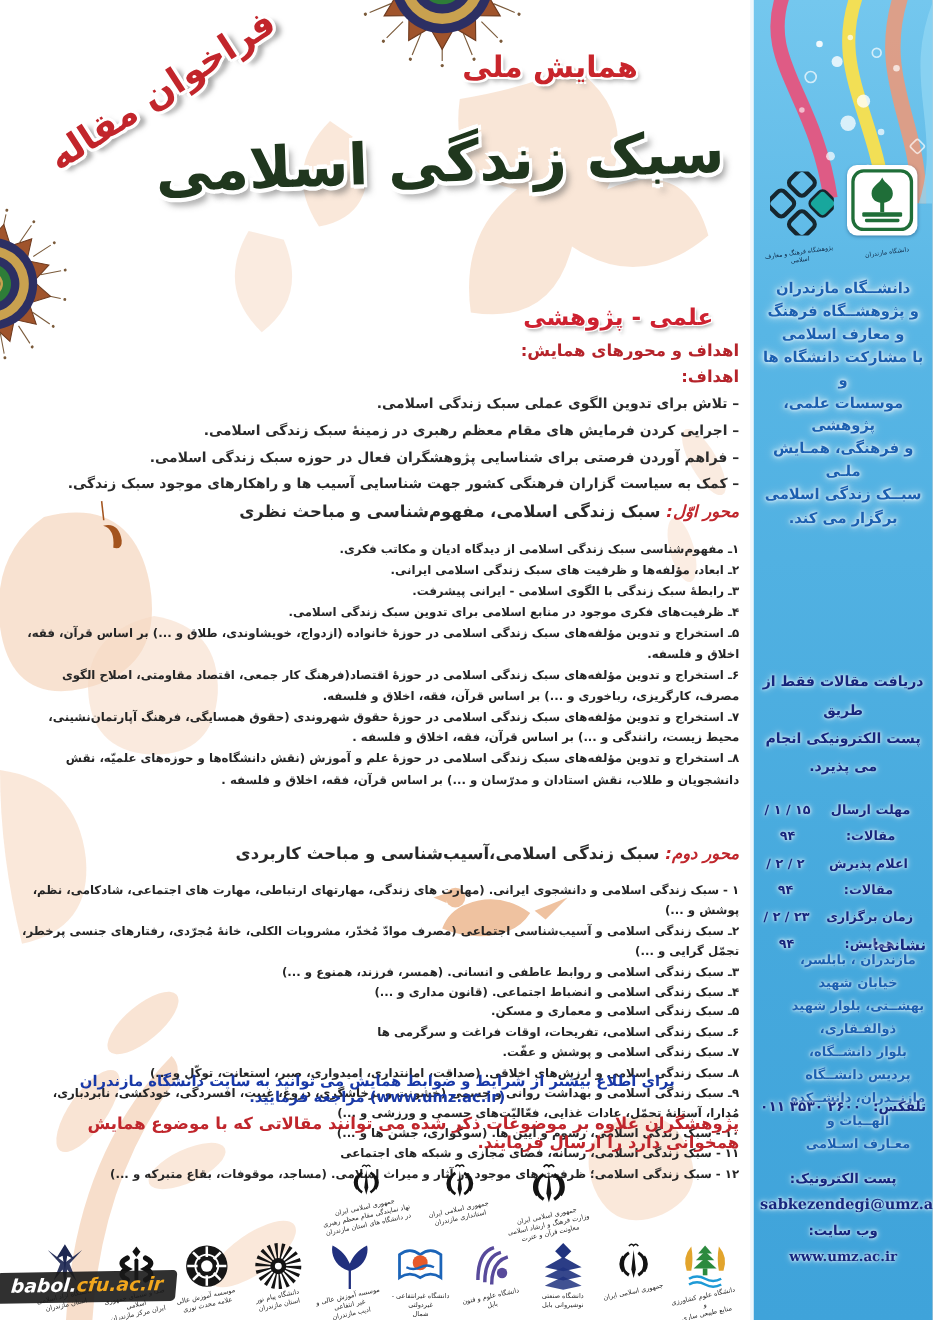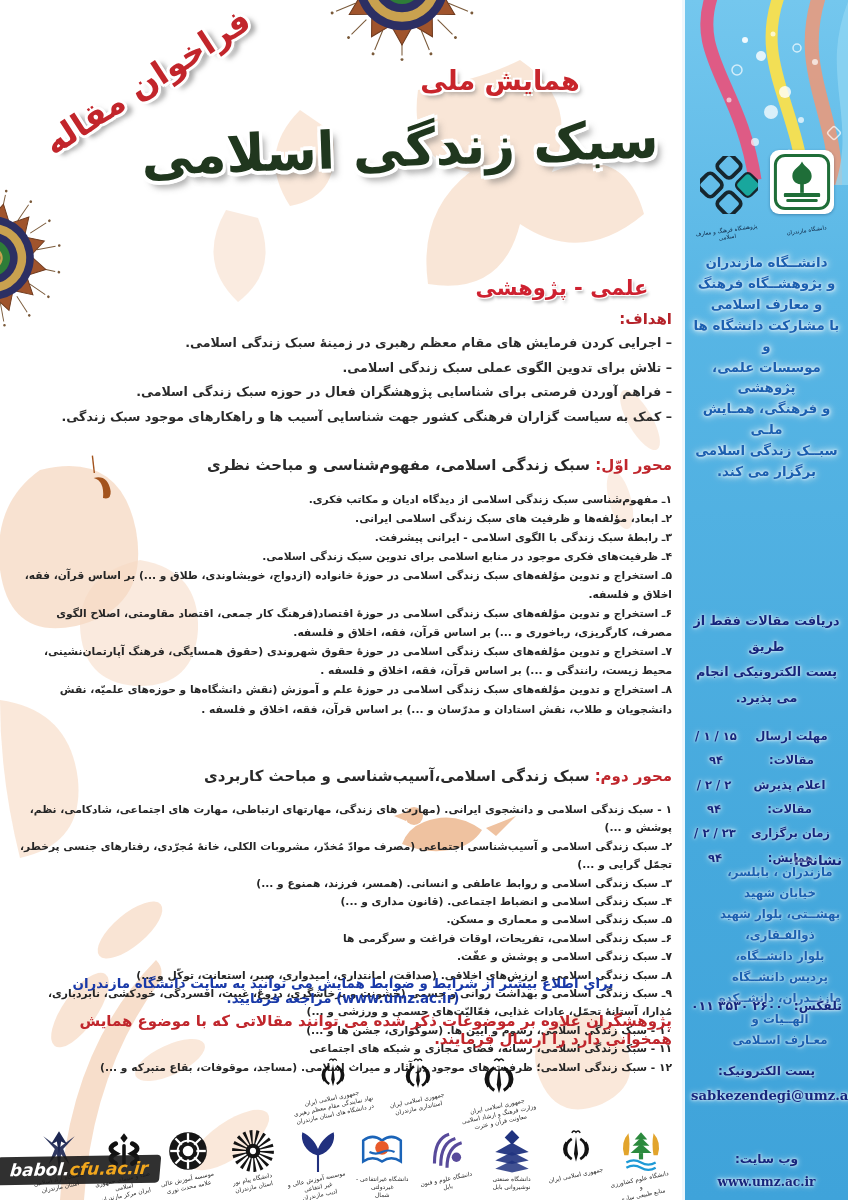--- a/index.html
+++ b/index.html
@@ -7,37 +7,37 @@
   .stage{position:relative;width:848px;height:1200px;background:#fff;overflow:hidden;margin:0 auto;
          font-family:"DejaVu Sans","Liberation Sans",sans-serif;}
   svg{display:block;}
   .bg{position:absolute;inset:0;z-index:0;}
   
   .call-badge{position:absolute;left:22px;top:62px;width:250px;z-index:2;text-align:center;
     transform:rotate(-33deg);font-size:33px;font-weight:bold;color:#c2252b;white-space:nowrap;
     text-shadow:-2px -2px 0 #fff,2px -2px 0 #fff,-2px 2px 0 #fff,2px 2px 0 #fff,0 3px 0 #fff,0 -3px 0 #fff,3px 0 0 #fff,-3px 0 0 #fff,5px 6px 5px rgba(90,90,90,.55);}
   .conf-type{position:absolute;left:420px;top:46px;width:160px;z-index:2;text-align:center;
     font-size:27px;font-weight:bold;color:#c8252b;
-    text-shadow:-2px -2px 0 #fff,2px -2px 0 #fff,-2px 2px 0 #fff,2px 2px 0 #fff,3px 4px 4px rgba(90,90,90,.5);margin-top:19px;}
+    text-shadow:-2px -2px 0 #fff,2px -2px 0 #fff,-2px 2px 0 #fff,2px 2px 0 #fff,3px 4px 4px rgba(90,90,90,.5);}
   .big-title{position:absolute;left:120px;top:118px;width:560px;z-index:2;text-align:center;
     direction:rtl;font-size:52px;font-weight:bold;color:#20371e;transform:rotate(-2deg);white-space:nowrap;
     text-shadow:-3px -3px 0 #fff,3px -3px 0 #fff,-3px 3px 0 #fff,3px 3px 0 #fff,0 4px 0 #fff,0 -4px 0 #fff,5px 7px 6px rgba(80,80,80,.5);}
   .subtitle{position:absolute;left:462px;top:276px;width:200px;z-index:2;text-align:center;
     font-size:21px;font-weight:bold;color:#ce2130;
     text-shadow:-1px -1px 0 #fff,1px -1px 0 #fff,-1px 1px 0 #fff,1px 1px 0 #fff,2px 3px 3px rgba(90,90,90,.45);}
   
   .main{position:absolute;left:14px;right:176px;top:0;bottom:0;z-index:2;direction:rtl;}
   .sec{position:absolute;left:0;right:0;}
   .goals{top:308px;}
   .sec-header{font-size:15px;font-weight:bold;color:#b5232a;line-height:1.55;}
   .goal-item{font-size:12.6px;font-weight:bold;color:#2b2b2b;line-height:1.95;}
   .axis1{top:455px;}
   .axis2{top:722px;margin-top:44px;}
   .axis-title{font-size:15px;font-weight:bold;color:#2a2a2a;line-height:1.4;margin-bottom:14px;}
-  .axis-label{color:#c0262c;}
+  .axis-label{color:#c0262c;font-style:italic;}
   .axis-item{font-size:10.7px;font-weight:bold;color:#262626;line-height:1.78;}
   .axis2 .axis-item{line-height:1.72;}
   .note-red{position:absolute;top:1012px;left:0;right:0;text-align:right;font-size:15px;
     font-weight:bold;color:#c0262c;}
   .note-blue{position:absolute;top:976px;left:0;right:0;text-align:center;font-size:13.4px;
     font-weight:bold;color:#1939a8;}
   
   .emblems{position:absolute;left:282px;top:1056px;width:266px;display:flex;justify-content:center;
     align-items:flex-start;gap:16px;z-index:2;}
   .emblem{display:flex;flex-direction:column;align-items:center;}
@@ -77,21 +77,21 @@
   .sb-address-label{top:840px;text-align:right;font-size:13.6px;font-weight:bold;color:#16267d;
     text-shadow:0 0 3px #fff,0 0 6px rgba(255,255,255,.85);margin-top:12px;}
   .sb-address{top:862px;font-size:11.8px;font-weight:bold;color:#1b5fb0;line-height:1.78;white-space:pre-line;
     text-shadow:0 0 3px #fff,0 0 6px rgba(255,255,255,.85);margin-left:27px;}
   .sb-fax{top:998px;display:flex;justify-content:space-between;direction:rtl;font-size:12.4px;
     font-weight:bold;color:#16267d;text-shadow:0 0 3px #fff,0 0 6px rgba(255,255,255,.85);}
   .ltr{direction:ltr;unicode-bidi:isolate;}
   .sb-email{top:1060px;font-size:12.2px;font-weight:bold;color:#16267d;line-height:1.9;
     text-shadow:0 0 3px #fff,0 0 6px rgba(255,255,255,.85);}
   .sb-email .email-addr{font-family:"DejaVu Serif","Liberation Serif",serif;font-size:13.2px;display:block;}
-  .sb-email .web-row{display:block;direction:rtl;margin-top:40px;}
+  .sb-email .web-row{display:block;direction:rtl;}
   .sb-email .web-url{font-family:"DejaVu Serif","Liberation Serif",serif;}
 </style>
 </head>
 <body>
 
 <svg width="0" height="0" style="position:absolute">
   <defs>
     <g id="iran-emblem">
       <path d="M0,-15 L2.4,6 L0,15 L-2.4,6 Z" fill="#131313"></path>
       <path d="M-5,-12 A14 14 0 0 0 -5,12" stroke="#131313" stroke-width="3.2" fill="none"></path>
@@ -183,24 +183,25 @@
   </svg>
 
   <div class="call-badge">فراخوان مقاله</div>
   <div class="conf-type">همایش ملی</div>
   <div class="big-title">سبک زندگی اسلامی</div>
   <div class="subtitle">علمی - پژوهشی</div>
 
   <div class="main">
 
     <div class="sec goals">
+      <div class="sec-header">اهداف و محورهای همایش:</div>
       <div class="sec-header">اهداف:</div>
       <div>
+          <div class="goal-item">– تلاش برای تدوین الگوی عملی سبک زندگی اسلامی.</div>
           <div class="goal-item">– اجرایی کردن  فرمایش های مقام معظم رهبری در زمینهٔ سبک زندگی اسلامی.</div>
-          <div class="goal-item">– تلاش برای تدوین الگوی عملی سبک زندگی اسلامی.</div>
           <div class="goal-item">– فراهم آوردن فرصتی برای شناسایی پژوهشگران فعال در حوزه سبک زندگی اسلامی.</div>
           <div class="goal-item">– کمک به سیاست گزاران فرهنگی کشور جهت شناسایی آسیب ها و راهکارهای موجود سبک زندگی.</div>
         </div>
     </div>
 
     <div class="sec axis1">
       <div class="axis-title">
         <span class="axis-label">محور اوّل:</span>
         <span>سبک زندگی اسلامی، مفهوم‌شناسی و مباحث نظری</span>
       </div>

